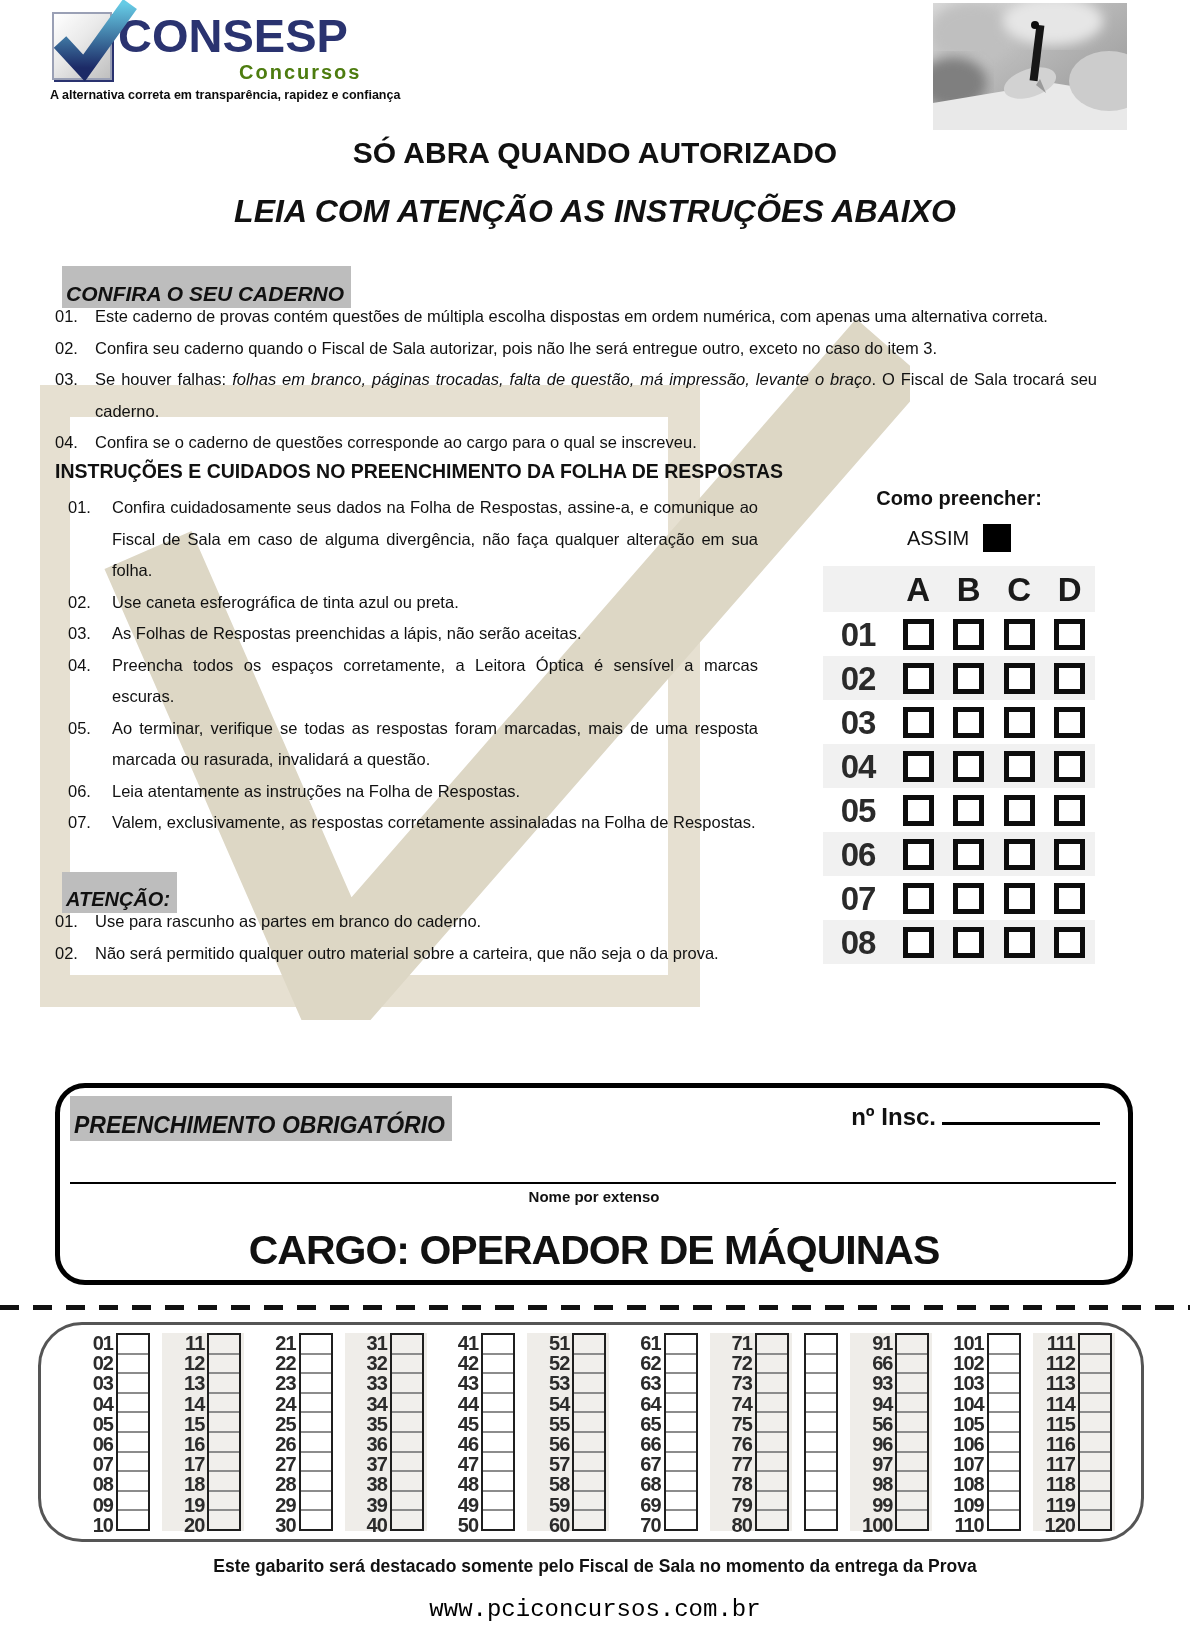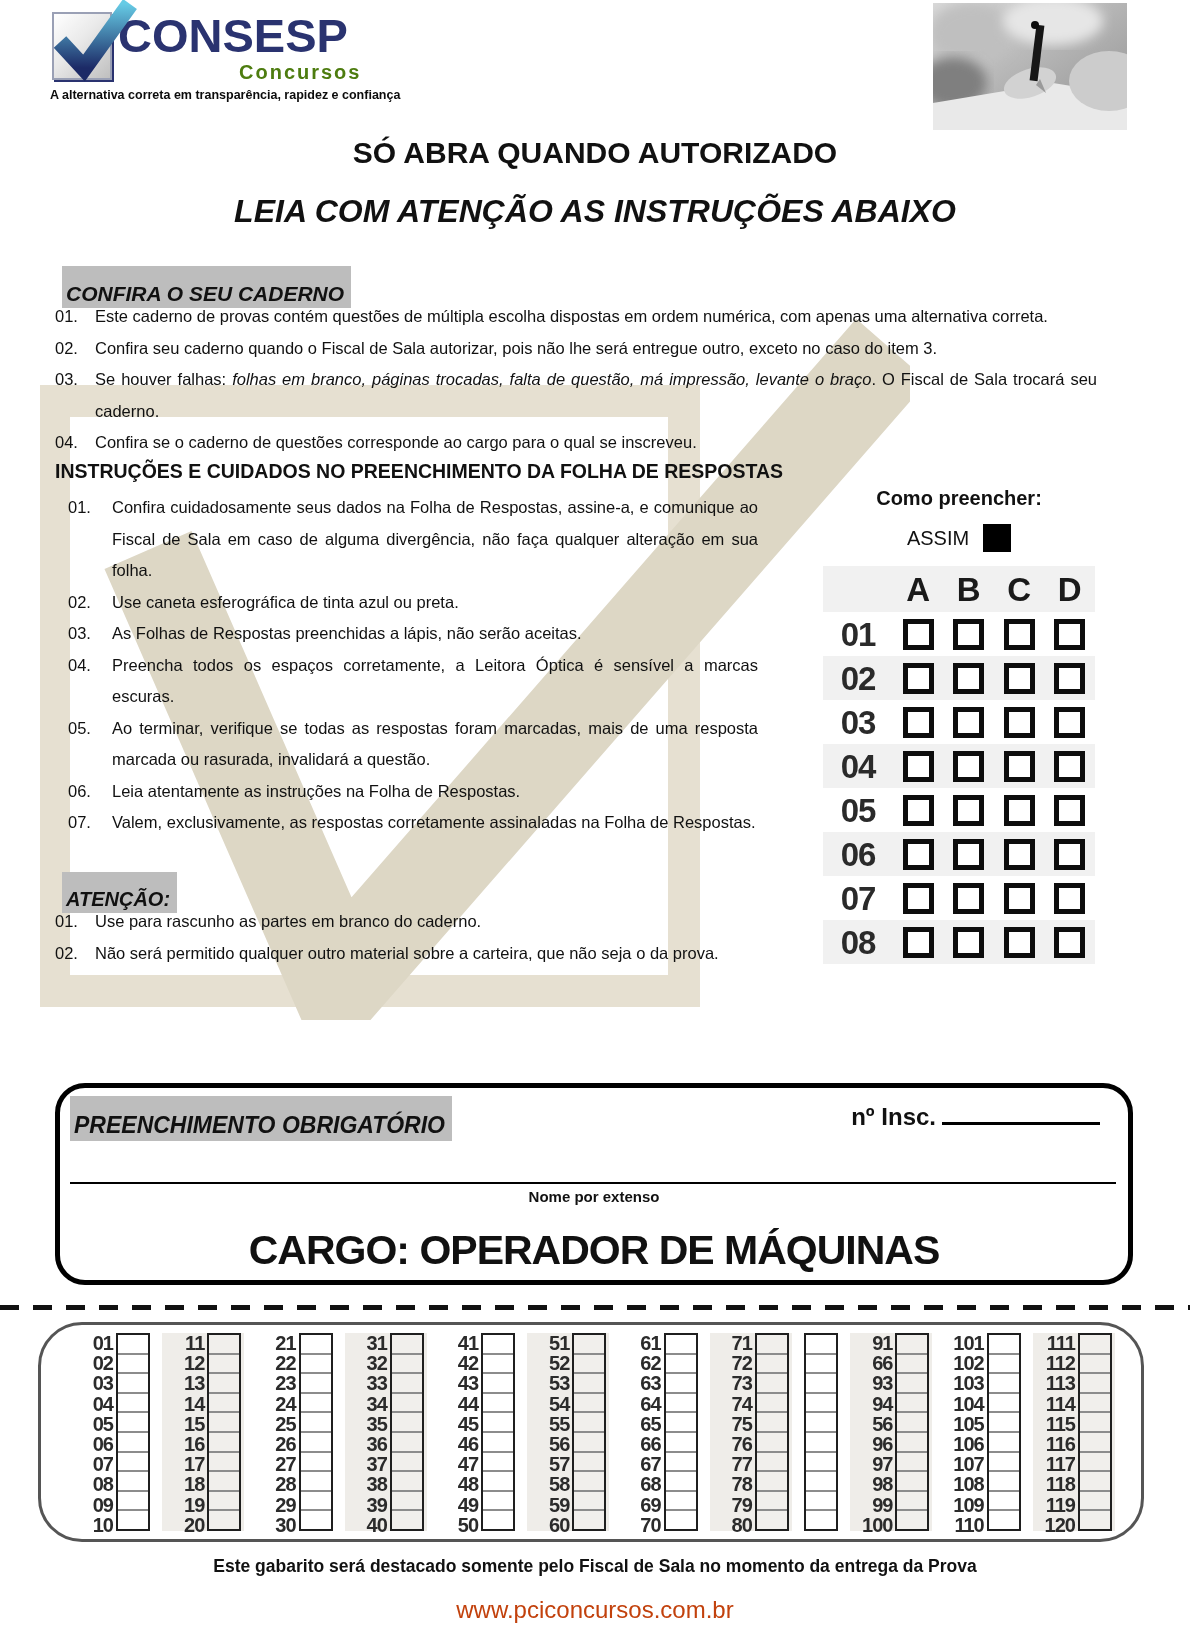--- a/index.html
+++ b/index.html
@@ -77,21 +77,21 @@
   .gab-num{height:20.2px;line-height:20.2px;font-size:20px;font-weight:bold;color:#2b2b2b;
            text-align:right;padding-right:3px;letter-spacing:-1px;}
   .gab-strip{width:30px;border:2px solid #1f1f1f;display:flex;flex-direction:column;background:#fff;}
   .gab-col:nth-child(even) .gab-strip{background:#f1efec;}
   .gab-cell{flex:1;}
   .gab-cell + .gab-cell{border-top:2px solid #8c8c8c;}
   .gab-note{position:absolute;left:0;top:1556px;width:1190px;text-align:center;
             font-size:17.5px;font-weight:bold;z-index:2;}
   
   .site-url{position:absolute;left:0;top:1596px;width:1190px;text-align:center;font-size:24px;
-            color:#c2410c;z-index:2;text-decoration:none;}
+            color:#000000;z-index:2;text-decoration:none;font-family:Liberation Mono, monospace;}
 </style>
 </head>
 <body>
 
 <div class="page">
 
   <svg class="watermark" width="870" height="770" viewBox="0 0 870 770" aria-hidden="true">
     <rect x="0" y="135" width="660" height="622" fill="#e6e0d1"></rect>
     <rect x="30" y="167" width="598" height="558" fill="#ffffff"></rect>
     <path d="M108 300 L298 735 L852 100" fill="none" stroke="#ddd7c5" stroke-width="95"></path>

